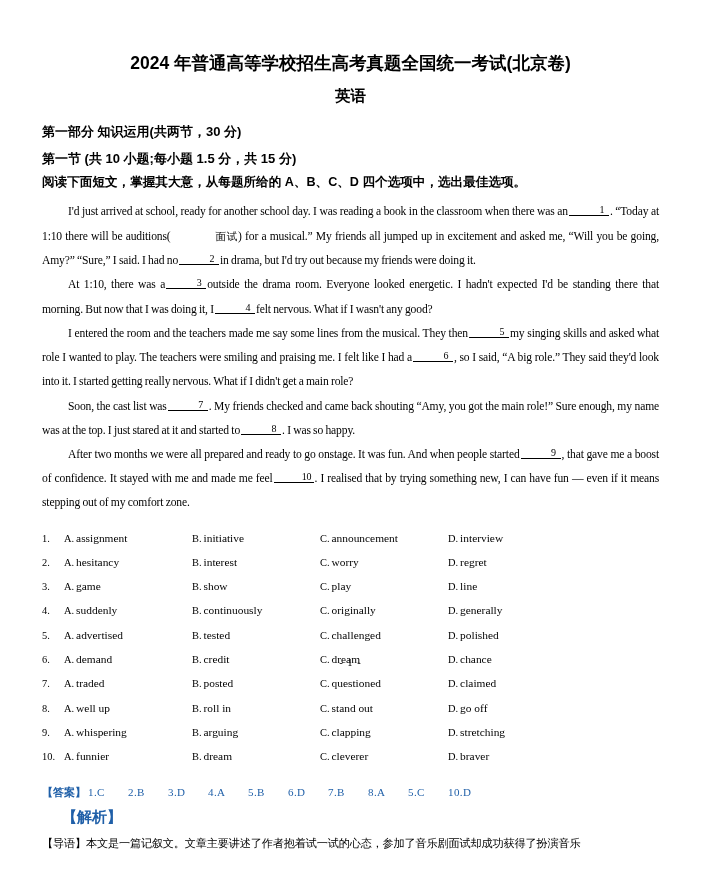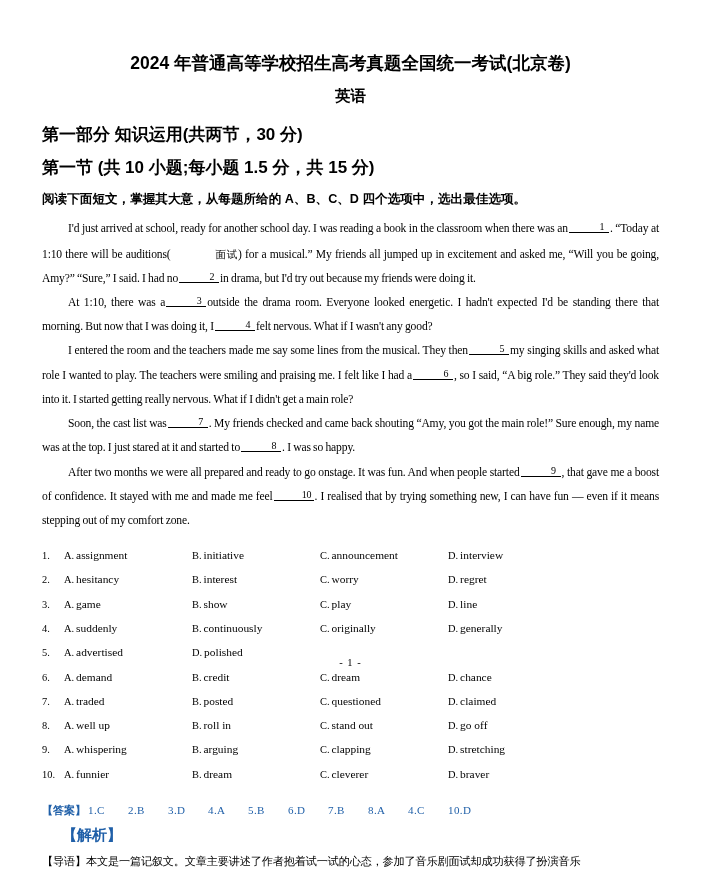--- a/index.html
+++ b/index.html
@@ -43,32 +43,32 @@
     font-weight: bold;
     font-size: 15.5px;
     margin: 9px 0 16px 0;
     line-height: 1.4;
   }
 
   
   .sec-head {
     font-family: "Liberation Sans", "DejaVu Sans", sans-serif;
     font-weight: bold;
-    font-size: 17px;
+    font-size: 13px;
     line-height: 1.45;
     margin-top: 14px;
     white-space: nowrap;
   }
   .sec-head.second { margin-top: 8px; }
   .instruct {
     font-family: "Liberation Sans", "DejaVu Sans", sans-serif;
     font-weight: bold;
     font-size: 12.6px;
     line-height: 1.45;
-    margin-top: 10px;
+    margin-top: 4px;
     white-space: nowrap;
   }
 
   
   .passage {
     margin-top: 9px;
   }
   .para {
     font-size: 11.6px;
     line-height: 24.2px;
@@ -226,20 +226,22 @@
         <span class="opt-num">4.</span>
         <span class="opt-cell"><span class="lab">A.</span><span class="txt">suddenly</span></span>
         <span class="opt-cell"><span class="lab">B.</span><span class="txt">continuously</span></span>
         <span class="opt-cell"><span class="lab">C.</span><span class="txt">originally</span></span>
         <span class="opt-cell"><span class="lab">D.</span><span class="txt">generally</span></span>
       </div>
 
       <div class="opt-row">
         <span class="opt-num">5.</span>
         <span class="opt-cell"><span class="lab">A.</span><span class="txt">advertised</span></span>
+        <span class="opt-cell"><span class="lab">B.</span><span class="txt">tested</span></span>
+        <span class="opt-cell"><span class="lab">C.</span><span class="txt">challenged</span></span>
         <span class="opt-cell"><span class="lab">D.</span><span class="txt">polished</span></span>
       </div>
 
       <div class="opt-row">
         <span class="opt-num">6.</span>
         <span class="opt-cell"><span class="lab">A.</span><span class="txt">demand</span></span>
         <span class="opt-cell"><span class="lab">B.</span><span class="txt">credit</span></span>
         <span class="opt-cell"><span class="lab">C.</span><span class="txt">dream</span></span>
         <span class="opt-cell"><span class="lab">D.</span><span class="txt">chance</span></span>
       </div>
@@ -273,21 +275,21 @@
         <span class="opt-cell"><span class="lab">A.</span><span class="txt">funnier</span></span>
         <span class="opt-cell"><span class="lab">B.</span><span class="txt">dream</span></span>
         <span class="opt-cell"><span class="lab">C.</span><span class="txt">cleverer</span></span>
         <span class="opt-cell"><span class="lab">D.</span><span class="txt">braver</span></span>
       </div>
 
     </div>
 
     <div class="ans-block">
 
-      <div class="ans-line blue"><span class="tag">【答案】</span><span class="item">1.C</span><span class="item">2.B</span><span class="item">3.D</span><span class="item">4.A</span><span class="item">5.B</span><span class="item">6.D</span><span class="item">7.B</span><span class="item">8.A</span><span class="item">4.C</span><span class="item">10.D</span></div>
+      <div class="ans-line blue"><span class="tag">【答案】</span><span class="item">1.C</span><span class="item">2.B</span><span class="item">3.D</span><span class="item">4.A</span><span class="item">5.B</span><span class="item">6.D</span><span class="item">7.B</span><span class="item">8.A</span><span class="item">5.C</span><span class="item">10.D</span></div>
 
       <div class="analysis-label blue">【解析】</div>
 
       <div class="guide-line">【导语】本文是一篇记叙文。文章主要讲述了作者抱着试一试的心态，参加了音乐剧面试却成功获得了扮演音乐</div>
 
     </div>
 
   </div>
 
   <div class="footer">- 1 -</div>

